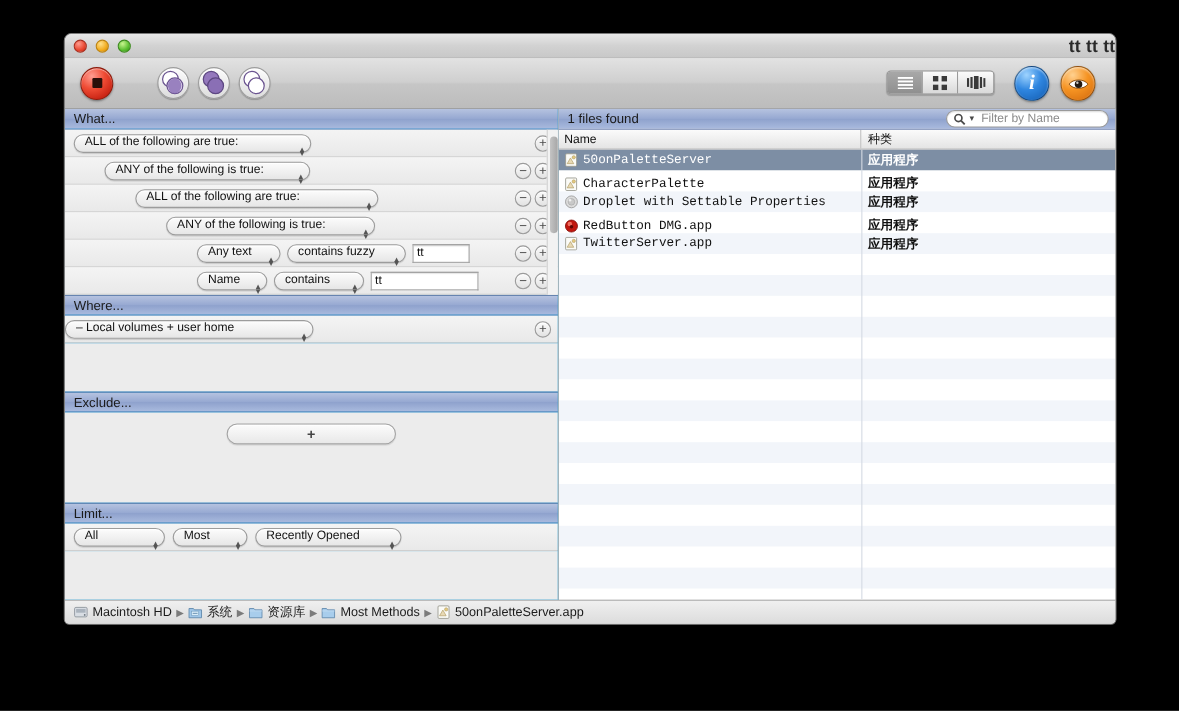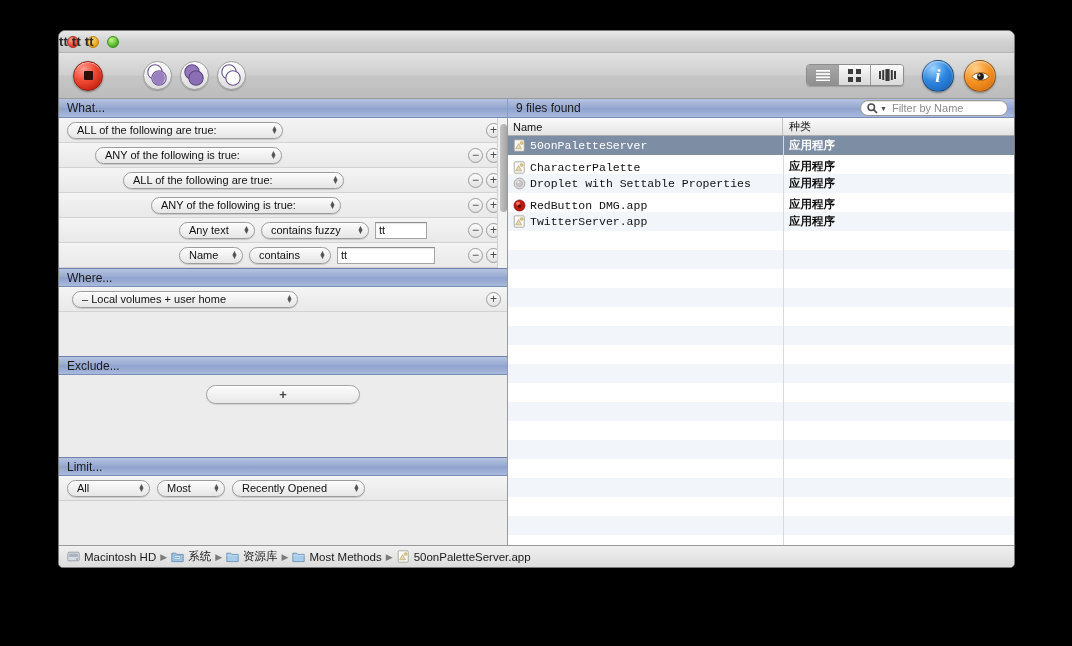--- a/index.html
+++ b/index.html
@@ -24,22 +24,22 @@
 
   
   #titlebar {
     height: 22px;
     background: linear-gradient(to bottom, #e8e8e8 0%, #d2d2d2 50%, #c8c8c8 100%);
     border-bottom: 1px solid #b4b4b4;
     position: relative;
   }
   #title {
     position: absolute; left: 0; right: 0; top: 3px;
-    text-align: left;
-    font-size: 13px; color: #2a2a2a;
+    text-align: right;
+    font-size: 16px; color: #2a2a2a;
     font-weight: bold;
     letter-spacing: 0.2px;
   }
   .lights { position: absolute; left: 8px; top: 5px; display: flex; gap: 8px; }
   .light { width: 12px; height: 12px; border-radius: 50%; }
   .light.red    { background: radial-gradient(circle at 35% 28%, #ff9b8e, #e8432c 62%, #b32b18); border: 1px solid #a93021; }
   .light.yellow { background: radial-gradient(circle at 35% 28%, #ffe08a, #f0a819 62%, #c07f0a); border: 1px solid #bd8412; }
   .light.green  { background: radial-gradient(circle at 35% 28%, #c8f58f, #55bb2c 62%, #3c8a1c); border: 1px solid #3f8c20; }
 
   
@@ -133,24 +133,25 @@
     padding-right: 6px;
     position: relative;
   }
 
   .pop {
     height: 17px;
     border: 1px solid #9c9c9c;
     border-radius: 9px;
     background: linear-gradient(to bottom, #fcfcfc, #e6e6e6);
     box-shadow: inset 0 1px 0 #fff, 0 1px 1px rgba(0,0,0,0.14);
-    display: inline-flex; align-items: center;
+    display: inline-flex; 
     padding: 0 4px 0 9px;
     font-size: 11px; color: #111;
     white-space: nowrap;
+    flex-direction: column;
   }
   .pop .arrows {
     margin-left: 7px; display: flex; flex-direction: column;
     line-height: 4px; font-size: 7px; color: #555;
   }
   .txtfield {
     height: 17px;
     border: 1px solid #a4a4a4;
     border-top-color: #8d8d8d;
     background: #fff;
@@ -433,21 +434,21 @@
               <div class="circ">−</div>
               <div class="circ">+</div>
             </div>
           </div>
           <div class="left-scroll">
           <div class="thumb"></div>
         </div>
       </div>
 
       <div class="sec-head">Where...</div>
-      <div class="crit-row" style="padding-left:13px">
+      <div class="crit-row" style="padding-left:0">
         <div class="pop" style="width:226px">
           <span>– Local volumes + user home</span>
           <span class="arrows" style="margin-left:auto">
               <span>▲</span>
               <span>▼</span>
             </span>
         </div>
         <div class="circ-btns">
           <div class="circ">+</div>
         </div>
@@ -483,21 +484,21 @@
               <span>▲</span>
               <span>▼</span>
             </span>
         </div>
       </div>
       <div class="filler"></div>
     </div>
 
     <div id="right">
       <div id="results-head">
-        <span>9 files found</span>
+        <span>1 files found</span>
         <div id="filter-box">
           <svg width="11" height="11" viewBox="0 0 11 11" style="margin-right:2px">
             <circle cx="4.3" cy="4.3" r="3.2" fill="none" stroke="#4a4a4a" stroke-width="1.5"></circle>
             <line x1="6.6" y1="6.6" x2="10" y2="10" stroke="#4a4a4a" stroke-width="1.7"></line>
           </svg>
           <span style="font-size:7px;color:#4a4a4a;margin-right:5px">▼</span>
           <span>Filter by Name</span>
         </div>
       </div>
 

